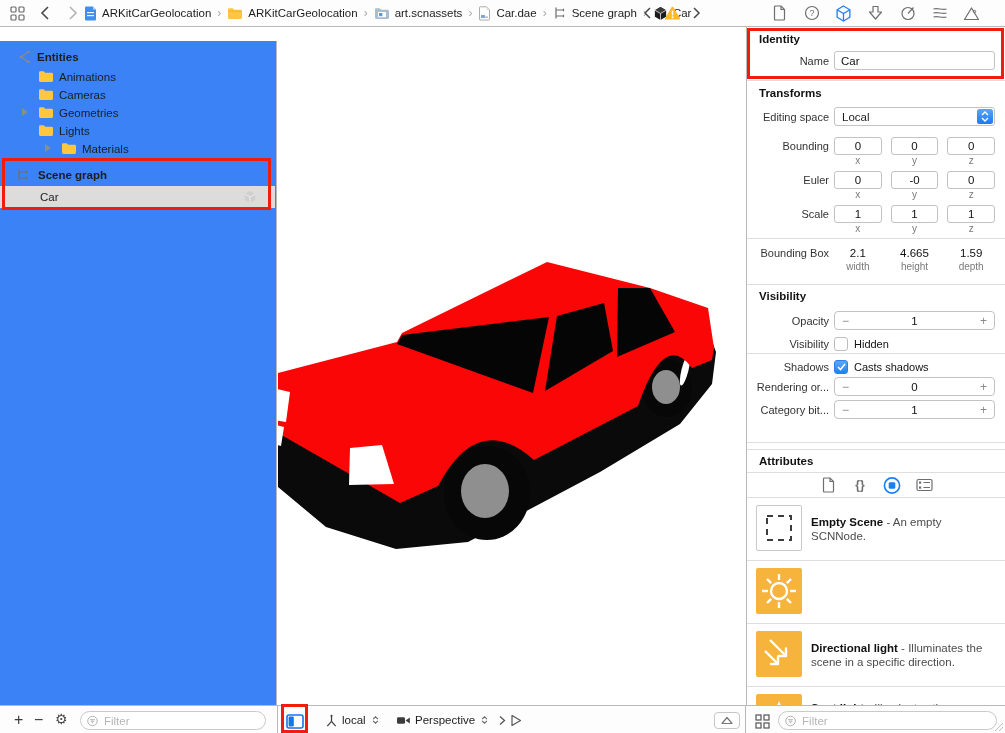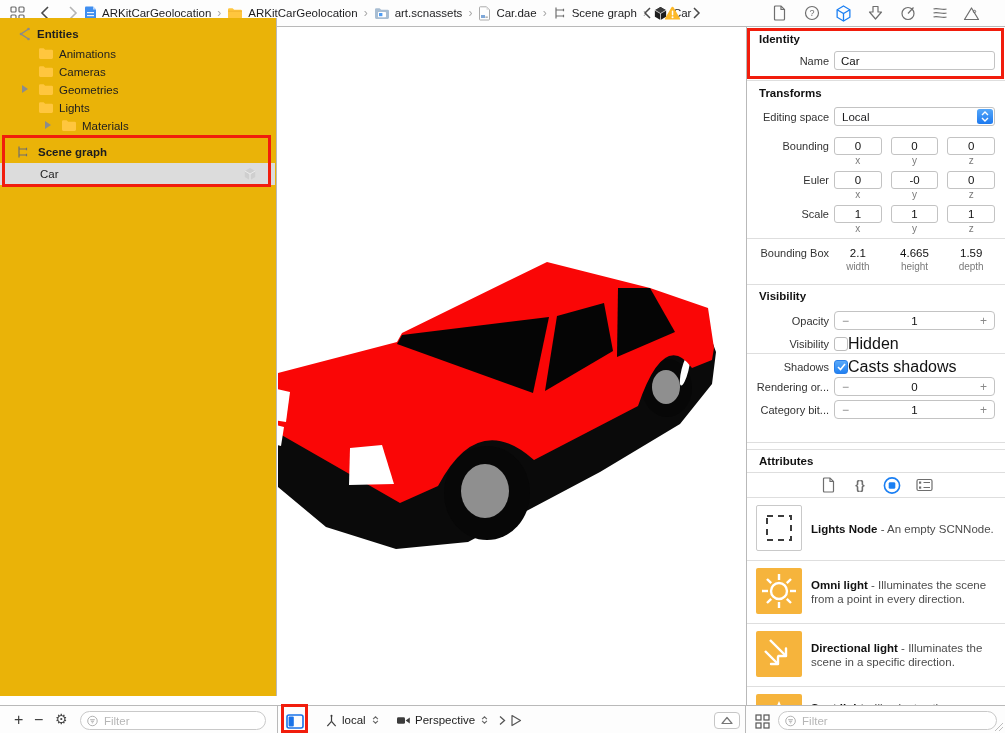--- a/index.html
+++ b/index.html
@@ -9,21 +9,21 @@
   
   .topbar{position:absolute;left:0;top:0;width:1005px;height:27px;background:#fdfdfd;border-bottom:1px solid #b9b9b9;}
   .tb-left{position:absolute;left:8px;top:0;height:26px;display:flex;align-items:center;gap:10px;}
   .breadcrumb{position:absolute;left:84px;top:0;height:26px;display:flex;align-items:center;font-size:11.5px;}
   .crumb{display:flex;align-items:center;gap:5px;cursor:default;}
   .crumb-sep{color:#a9a9a9;font-size:12px;margin:0 6px;font-weight:400;}
   .issue-nav{position:absolute;left:638px;top:0;height:26px;display:flex;align-items:center;gap:7px;}
   .insp-tabs{position:absolute;left:746px;top:0;width:259px;height:26px;display:flex;align-items:center;justify-content:center;gap:14px;}
   .itab{width:18px;height:18px;display:flex;align-items:center;justify-content:center;}
   
-  .sidebar{position:absolute;left:0;top:18px;width:277px;height:678px;background:#eab308;border-right:1px solid #b9b9b9;font-size:11.5px;}
+  .sidebar{position:absolute;left:0;top:41px;width:277px;height:678px;background:#3b82f6;border-right:1px solid #b9b9b9;font-size:11.5px;}
   .srow{position:absolute;left:0;right:1px;height:19px;display:flex;align-items:center;}
   .srow .lbl{margin-left:0;}
   .bold{font-weight:bold;}
   .disc{position:absolute;left:22px;width:0;height:0;border-left:6px solid #8c8c8c;border-top:4px solid transparent;border-bottom:4px solid transparent;}
   .row-sel{background:#dcdcdc;}
   .annot{position:absolute;border:3px solid #f11d0c;pointer-events:none;z-index:40;}
   
   .viewport{position:absolute;left:278px;top:27px;width:467px;height:678px;background:#fff;overflow:hidden;}
   
   .rpanel{position:absolute;left:746px;top:27px;width:259px;height:678px;background:#fff;font-size:11px;overflow:hidden;}
@@ -36,21 +36,21 @@
   .dropdown{margin-left:5px;margin-right:10px;flex:1;height:19px;border:1px solid #c3c3c3;border-radius:3px;background:#fff;display:flex;align-items:center;padding-left:7px;position:relative;font-size:11.5px;}
   .dd-step{position:absolute;right:1px;top:1px;width:16px;height:15px;border-radius:2.5px;background:linear-gradient(#55a7f9,#1d79ef);display:flex;flex-direction:column;align-items:center;justify-content:center;gap:1px;}
   .triple{margin-left:5px;margin-right:10px;flex:1;display:flex;gap:9px;}
   .tbox{flex:1;height:18px;border:1px solid #c3c3c3;border-radius:3px;display:flex;align-items:center;justify-content:center;font-size:11.5px;color:#111;background:#fff;}
   .tsub{flex:1;text-align:center;font-size:10px;color:#7a7a7a;}
   .stepper{margin-left:5px;margin-right:10px;flex:1;height:19px;border:1px solid #c3c3c3;border-radius:4px;display:flex;align-items:center;justify-content:space-between;padding:0 7px;background:#fff;font-size:11.5px;}
   .stepper .sv{flex:1;text-align:center;color:#111;}
   .stepper .sm,.stepper .sp{color:#8a8a8a;font-size:12px;}
   .cb{width:14px;height:14px;border:1px solid #bdbdbd;border-radius:3px;background:#fff;margin-left:5px;flex:none;}
   .cb.checked{background:linear-gradient(#5aa9f9,#2181f2);border-color:#2a7fe8;display:flex;align-items:center;justify-content:center;}
-  .cbl{margin-left:0;color:#111;font-size:16px;}
+  .cbl{margin-left:6px;color:#111;font-size:11px;}
   .libtabs{position:absolute;left:0;right:0;display:flex;align-items:center;justify-content:center;gap:14px;}
   .libitem{position:absolute;left:0;right:0;}
   .lib-icon{position:absolute;left:9px;top:7px;width:46px;height:46px;border-radius:2px;}
   .lib-icon.orange{background:#f6b43c;}
   .lib-icon.plain{background:#fff;border:1px solid #c9c9c9;}
   .lib-text{position:absolute;left:64px;right:6px;top:50%;transform:translateY(-50%);font-size:11.5px;line-height:14px;color:#4c4c4c;}
   .lib-text b{color:#111;}
   
   .bottombar{position:absolute;left:0;top:705px;width:1005px;height:28px;background:#fdfdfd;border-top:1px solid #b9b9b9;}
   .bb-div{position:absolute;top:0;bottom:0;width:1px;background:#b9b9b9;}
@@ -480,41 +480,40 @@
       </span>
     </div>
     <div class="sep" style="top:470px"></div>
 
     <div class="libitem" style="top:471px;height:62px">
       <span class="lib-icon plain">
         <svg width="44" height="44" viewBox="0 0 44 44">
             <rect x="10" y="10" width="24" height="24" fill="none" stroke="#3c3c3c" stroke-width="2" stroke-dasharray="6 5"></rect>
           </svg>
       </span>
-      <span class="lib-text"><b>Lights Node</b> <span>- An empty SCNNode.</span></span>
+      <span class="lib-text"><b>Empty Scene</b> <span>- An empty SCNNode.</span></span>
     </div>
     <div class="sep" style="top:533px"></div>
 
     <div class="libitem" style="top:534px;height:62px">
       <span class="lib-icon orange">
         <svg width="46" height="46" viewBox="0 0 46 46">
             <circle cx="23" cy="23" r="8" fill="none" stroke="#fff" stroke-width="2.4"></circle>
             <g stroke="#fff" stroke-width="2.4">
               <path d="M23 6 V12"></path>
               <path d="M23 34 V40"></path>
               <path d="M6 23 H12"></path>
               <path d="M34 23 H40"></path>
               <path d="M11 11 L15.2 15.2"></path>
               <path d="M30.8 30.8 L35 35"></path>
               <path d="M35 11 L30.8 15.2"></path>
               <path d="M15.2 30.8 L11 35"></path>
             </g>
           </svg>
       </span>
-      <span class="lib-text"><b>Omni light</b> <span>- Illuminates the scene from a point in every direction.</span></span>
     </div>
     <div class="sep" style="top:596px"></div>
 
     <div class="libitem" style="top:597px;height:62px">
       <span class="lib-icon orange">
         <svg width="46" height="46" viewBox="0 0 46 46">
             <g stroke="#fff" stroke-width="2.4" fill="none">
               <path d="M14 9 L30 25"></path>
               <path d="M30 25 L30 17.5 M30 25 L22.5 25" stroke-linecap="round"></path>
               <path d="M9 20 L22 33"></path>

